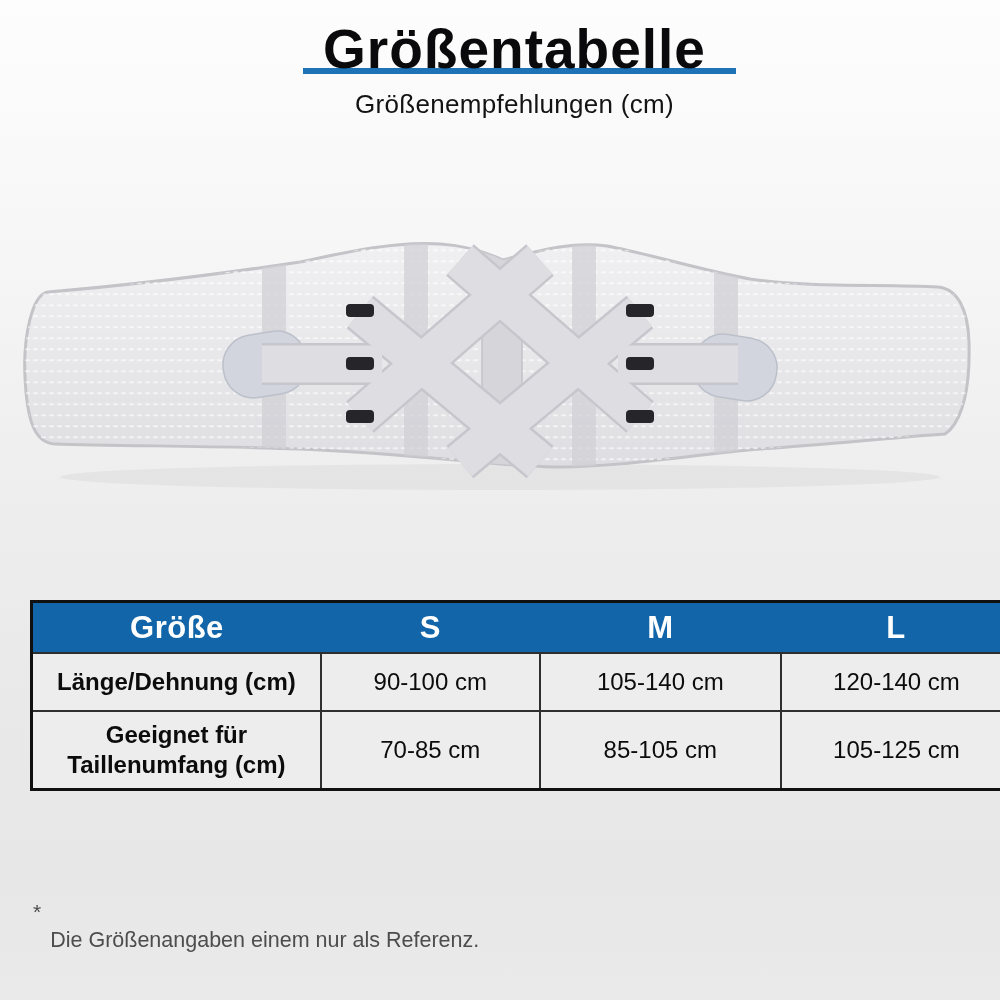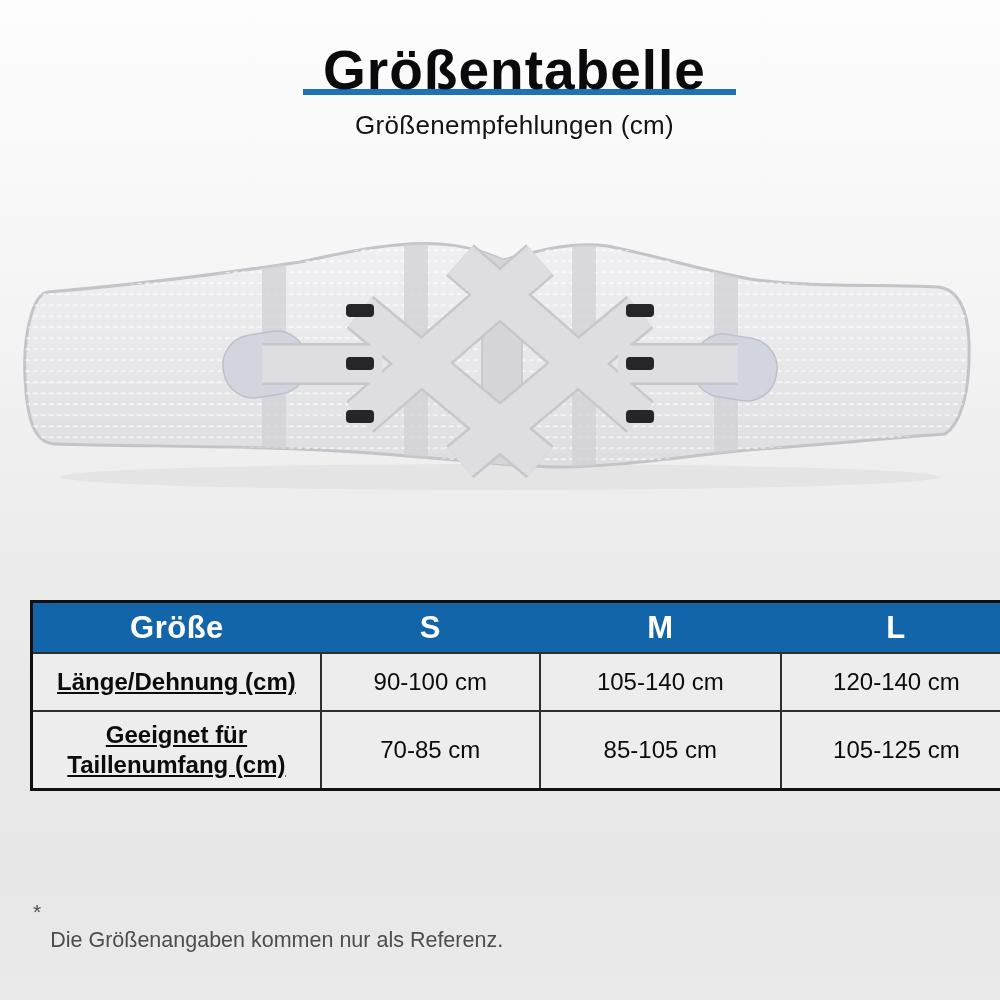--- a/index.html
+++ b/index.html
@@ -2,21 +2,21 @@
 <html lang="de"><head>
 <meta charset="utf-8">
 <style>
   html,body{margin:0;padding:0;background:#cfcfcf;}
   .page{
     position:relative;width:1000px;height:1000px;overflow:hidden;
     font-family:"Liberation Sans", sans-serif;
     background:linear-gradient(180deg,#fdfdfd 0%,#f8f8f8 20%,#efeff0 45%,#e9e9ea 70%,#e7e7e8 88%,#eaeaea 100%);
   }
   
-  .hdr{position:absolute;top:41px;left:0;right:0;text-align:center;padding-left:29px;}
+  .hdr{position:absolute;top:20px;left:0;right:0;text-align:center;padding-left:29px;}
   .title-wrap{position:relative;display:inline-block;padding:0 12px;}
   .title{
     position:relative;z-index:1;font-size:55px;font-weight:800;letter-spacing:1px;
     color:#0a0a0c;line-height:1.08;white-space:nowrap;
   }
   .title-bar{position:absolute;left:-8px;right:-18px;bottom:5px;height:6px;background:#1e73b7;z-index:0;}
   .subtitle{margin-top:10px;font-size:26px;font-weight:500;color:#131313;letter-spacing:.3px;}
   
   .belt{position:absolute;top:212px;left:0;width:1000px;height:310px;}
   
@@ -26,21 +26,21 @@
     background:#ededed;border:3px solid #101010;
   }
   .size-table thead th{
     background:#1165a8;color:#ffffff;font-size:31px;font-weight:700;
     height:49px;border:none;padding:0;letter-spacing:.5px;
   }
   .size-table tbody th,.size-table tbody td{
     border:2px solid #2e2e2e;text-align:center;vertical-align:middle;
     color:#0c0c0c;background:#ededed;padding:4px 10px;
   }
-  .size-table tbody th{font-size:24px;font-weight:700;line-height:1.25;text-decoration:underline;}
+  .size-table tbody th{font-size:24px;font-weight:700;line-height:1.25;}
   .size-table tbody td{font-size:24px;font-weight:500;margin-top:24px;}
   .size-table tbody tr.r1{height:58px;}
   .size-table tbody tr.r2{height:78px;}
   
   .footnote{
     position:absolute;top:897px;left:33px;right:28px;
     display:flex;gap:9px;color:#4d4d4d;font-size:21.5px;line-height:1.33;
   }
   .footnote .marker{flex:0 0 auto;font-size:21px;padding-top:1px;color:#4d4d4d;}
   .footnote .ftext{flex:1;}
@@ -154,17 +154,17 @@
         <td>85-105 cm</td>
         <td>105-125 cm</td>
       </tr>
     </tbody>
   </table>
 
   <div class="footnote">
     <span class="marker">*</span>
     <span class="ftext">
       <br>
-      <span>Die Größenangaben kommen nur als Referenz.</span>
+      <span>Die Größenangaben einem nur als Referenz.</span>
     </span>
   </div>
 
 </div>
 
 </body></html>

